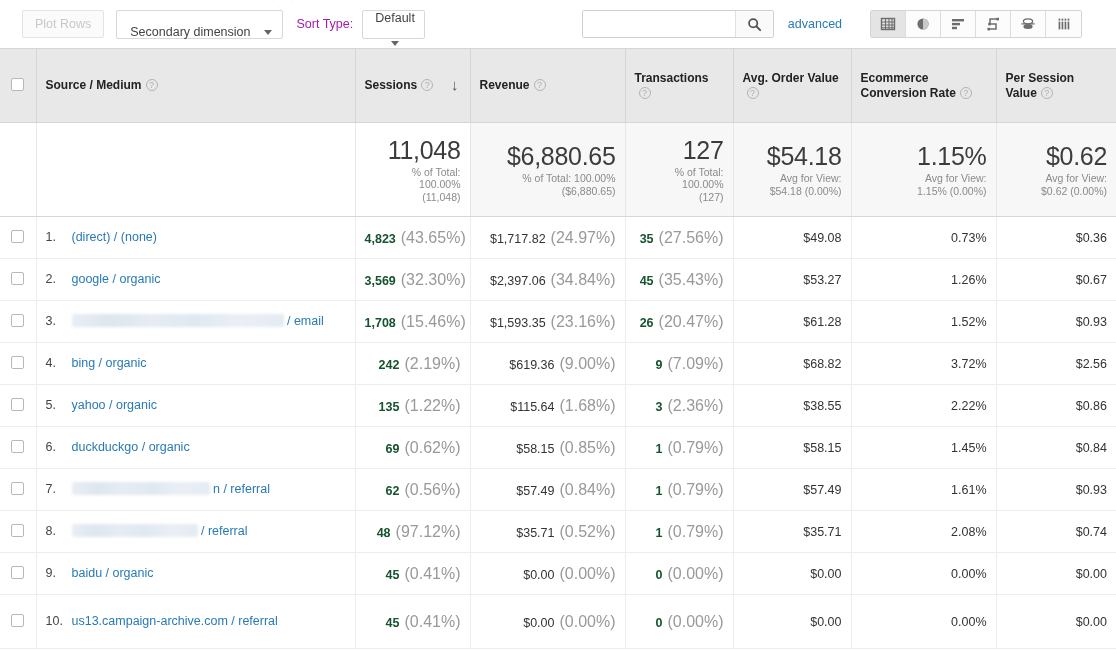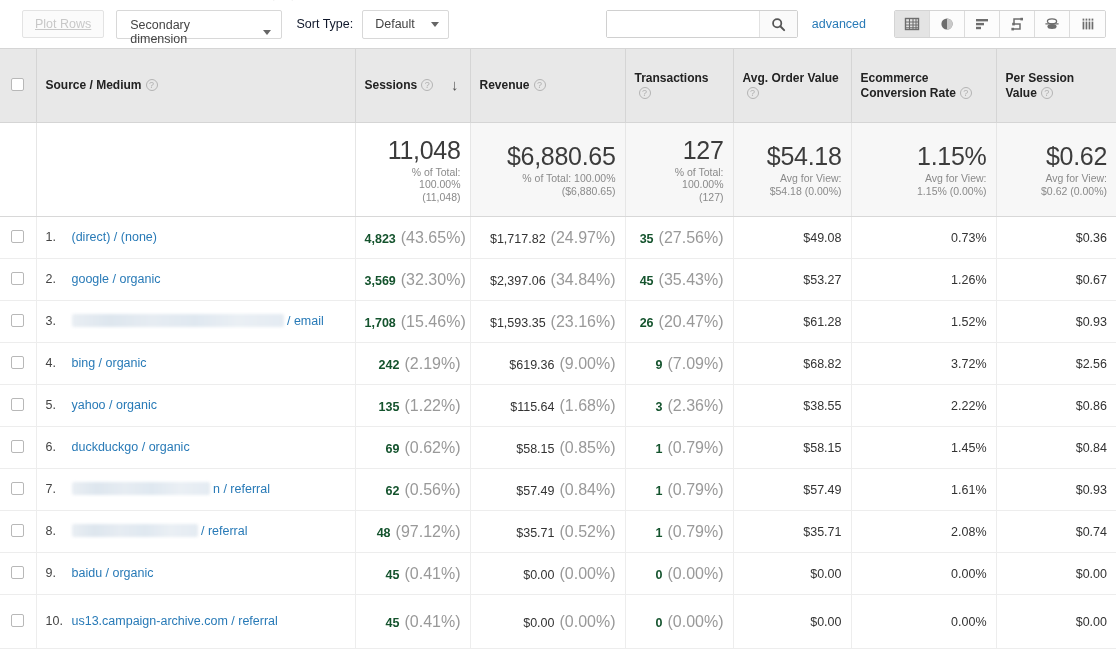--- a/index.html
+++ b/index.html
@@ -32,21 +32,20 @@
   .btn-plot {
     height: 28px;
     padding: 0 12px;
     display: flex; align-items: center;
     border: 1px solid #e3e3e3;
     border-radius: 2px;
     background: #fbfbfb;
     color: #c8c8c8;
     font-size: 12.5px;
     cursor: default;
-    text-decoration: underline;
   }
   .btn-dd {
     height: 29px;
     margin-left: 12px;
     padding: 16px 10px 0 13px;
     display: flex; align-items: center; gap: 13px;
     border: 1px solid #d8d8d8;
     border-radius: 2px;
     background: #fff;
     font-size: 12.5px;
@@ -55,23 +54,23 @@
   }
   .arrow-dn {
     width: 0; height: 0;
     border-left: 4.5px solid transparent;
     border-right: 4.5px solid transparent;
     border-top: 5.5px solid #666;
   }
   .sort-label {
     margin-left: 14px;
     font-size: 12.5px;
-    color: #0f172a;
-  }
-  .btn-dd.small { margin-left: 9px; padding: 0 9px 0 12px; gap: 16px; }
+    color: #a21caf;
+  }
+  .btn-dd.small { margin-left: 9px; padding: 0 9px 0 12px; gap: 16px; flex-direction: column; }
 
   .search-wrap {
     margin-left: 157px;
     display: flex;
     height: 28px;
     border: 1px solid #d0d0d0;
     border-radius: 2px;
     background: #fff;
   }
   .search-input {

